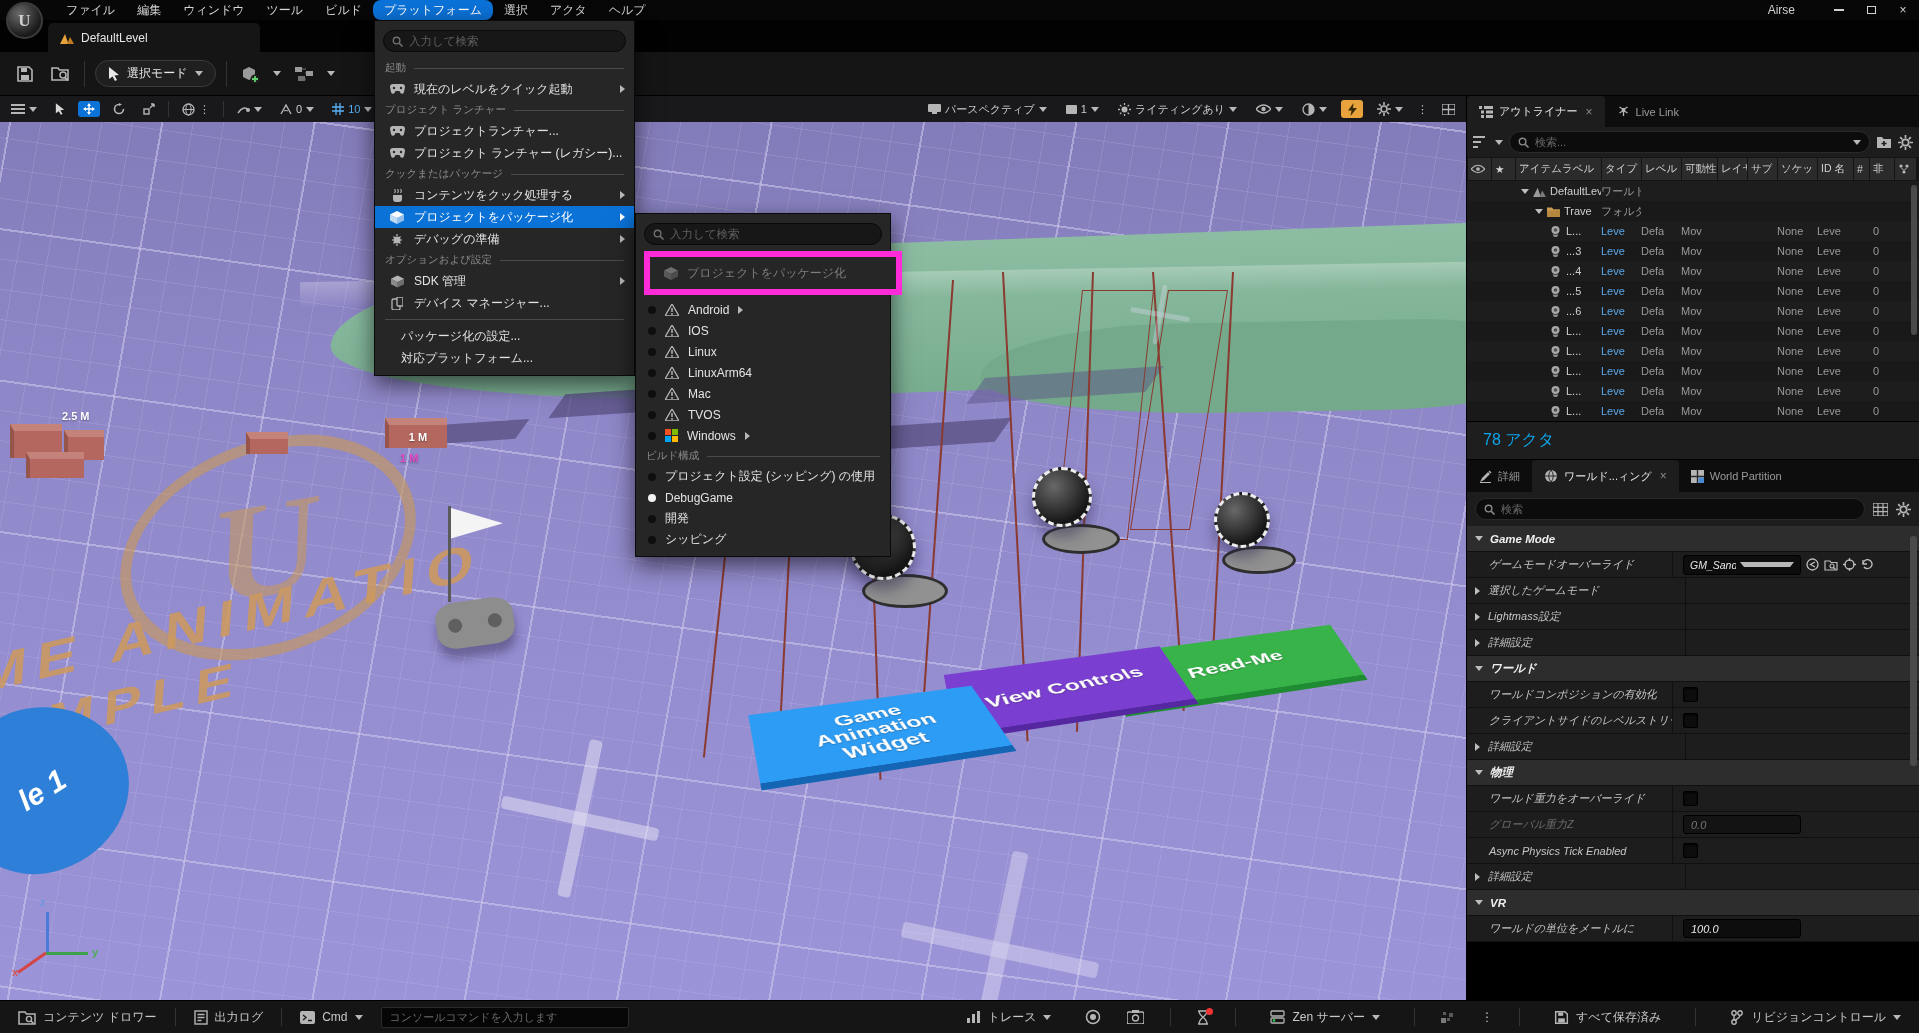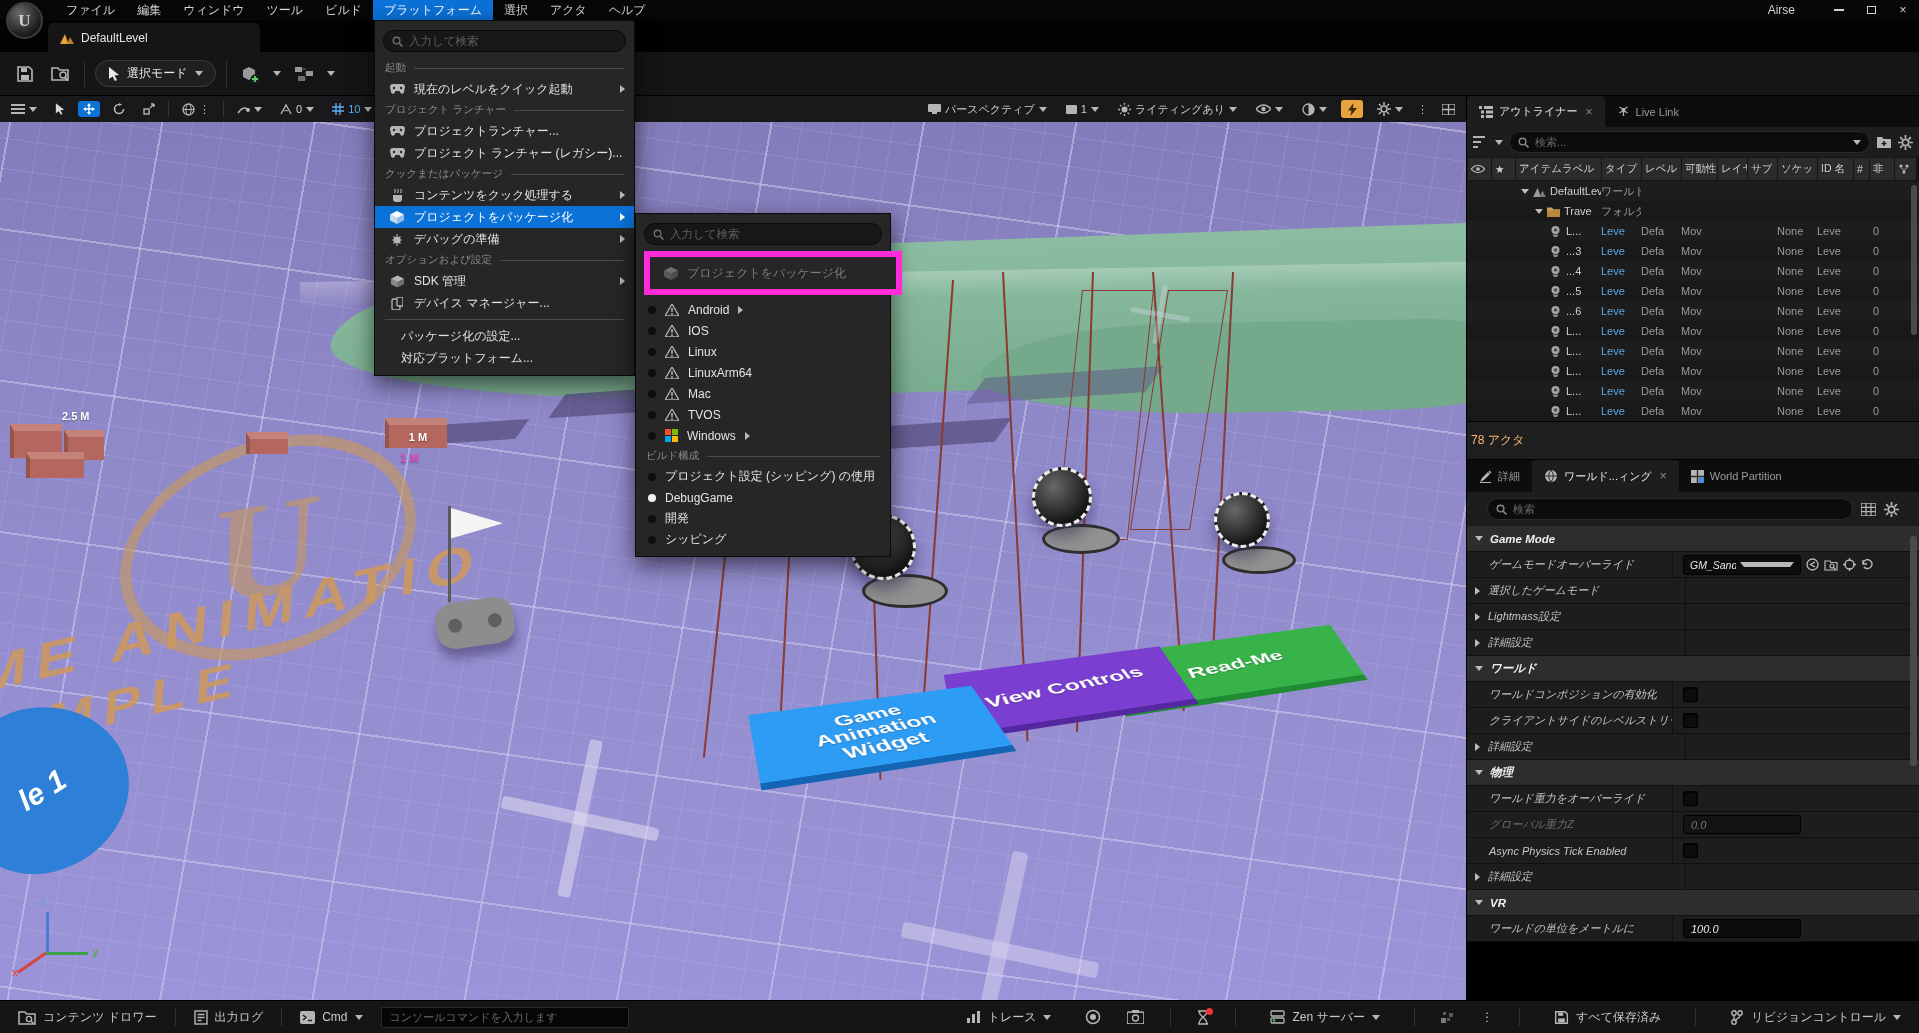--- a/index.html
+++ b/index.html
@@ -7,21 +7,21 @@
   body { font-family:"Liberation Sans", sans-serif; font-size:12px; color:#cfcfcf; }
   .app { position:relative; width:1919px; height:1033px; background:#101010; overflow:hidden; }
 
   
   .titlebar { position:absolute; top:0; left:0; right:0; height:20px; background:#070707; display:flex; align-items:stretch; z-index:30; }
   .ue-logo { position:absolute; top:2px; left:6px; width:37px; height:37px; border-radius:50%;
      background:radial-gradient(circle at 35% 30%, #6a6a6a, #1a1a1a 70%); border:2px solid #3c3c3c; z-index:40;
      display:flex; align-items:center; justify-content:center; color:#cfcfcf; font-weight:bold; font-size:17px; font-family:"Liberation Serif",serif; }
   .tb-menus { display:flex; margin-left:55px; }
   .tb-menu { padding:0 11px; display:flex; align-items:center; color:#d6d6d6; font-size:12px; cursor:default; }
-  .tb-menu.active { background:#0b72d8; color:#fff; }
+  .tb-menu.active { background:#0b72d8; color:#fff;border-radius:8px; }
   .tb-right { margin-left:auto; display:flex; align-items:center; }
   .tb-user { margin-right:28px; color:#cfcfcf; }
   .winbtn { width:32px; height:20px; display:flex; align-items:center; justify-content:center; color:#d0d0d0; }
   .winbtn .min { width:10px; height:1.5px; background:#d0d0d0; }
   .winbtn .max { width:9px; height:8px; border:1.5px solid #d0d0d0; }
 
   
   .tabrow { position:absolute; top:20px; left:0; right:0; height:32px; background:#020202; z-index:29; }
   .level-tab { position:absolute; left:48px; top:3px; width:212px; height:29px; background:#151515; border-radius:5px 5px 0 0;
      display:flex; align-items:center; gap:7px; padding:0 12px; color:#e6e6e6; font-size:12px; }
@@ -115,25 +115,25 @@
   .outl-header { display:grid; grid-template-columns:24px 24px 86px 40px 40px 36px 30px 30px 40px 36px 16px 25px 22px; height:24px; background:#141414; flex-shrink:0; }
   .outl-header > div { background:#2b2b2b; margin:1px 0 1px 1px; display:flex; align-items:center; padding:0 3px; color:#d2d2d2; font-size:10.5px;
       white-space:nowrap; overflow:hidden; }
   .outl-rows { position:relative; flex-shrink:0; }
   .outl-row { display:grid; grid-template-columns:24px 24px 86px 40px 40px 36px 30px 30px 40px 36px 16px 25px 22px; height:20px; align-items:center; color:#9a9a9a; }
   .outl-row:nth-child(odd) { background:#1d1d1d; } .outl-row:nth-child(even) { background:#191919; }
   .outl-label { display:flex; align-items:center; gap:4px; color:#cfcfcf; white-space:nowrap; overflow:hidden; }
   .cell { white-space:nowrap; overflow:hidden; }
   .linkcell { color:#59a7e8; border-bottom:1px dotted #59a7e8; width:fit-content; max-width:100%; }
   .outl-scroll { position:absolute; right:2px; top:4px; width:6px; height:150px; background:#4a4a4a; border-radius:3px; }
-  .outl-count { height:39px; background:#1e1e1e; border-top:1px solid #000; border-bottom:1px solid #000; display:flex; align-items:center; padding:0 4px;
-     color:#fdba74; font-size:12px; flex-shrink:0; }
+  .outl-count { height:39px; background:#1e1e1e; border-top:1px solid #000; border-bottom:1px solid #000; display:flex; align-items:center; padding:0 16px;
+     color:#0ea5e9; font-size:16px; flex-shrink:0; }
 
   .det-tabs { display:flex; height:32px; background:#0d0d0d; align-items:stretch; flex-shrink:0; }
-  .det-search { display:flex; align-items:center; gap:8px; height:34px; padding:0 20px; background:#1d1d1d; flex-shrink:0; }
+  .det-search { display:flex; align-items:center; gap:8px; height:34px; padding:0 8px; background:#1d1d1d; flex-shrink:0; }
   .det-rows { position:relative; flex:1; overflow:hidden; background:#000000;font-style:italic; }
   .det-row { display:flex; align-items:center; height:26px; border-bottom:1px solid #101010; background:#1d1d1d; }
   .det-row.section { background:#2d2d2d; color:#efefef; font-weight:bold; font-size:11.5px; gap:7px; padding-left:8px; }
   .det-row .tri-d { width:0; height:0; border-left:4.5px solid transparent; border-right:4.5px solid transparent; border-top:5.5px solid #bdbdbd; }
   .det-row .tri-r { width:0; height:0; border-top:4.5px solid transparent; border-bottom:4.5px solid transparent; border-left:5.5px solid #bdbdbd; margin-left:8px; }
   .det-label { width:205px; padding-left:22px; color:#c6c6c6; white-space:nowrap; overflow:hidden; flex-shrink:0; }
   .det-row.expand .det-label { padding-left:8px; }
   .det-label.disabled { color:#6d6d6d; }
   .det-value { flex:1; display:flex; align-items:center; gap:5px; border-left:1px solid #101010; align-self:stretch; padding-left:10px; }
   .checkbox { width:15px; height:15px; background:#0d0d0d; border:1px solid #000; border-radius:2px; box-shadow:inset 0 1px 2px #000; }

